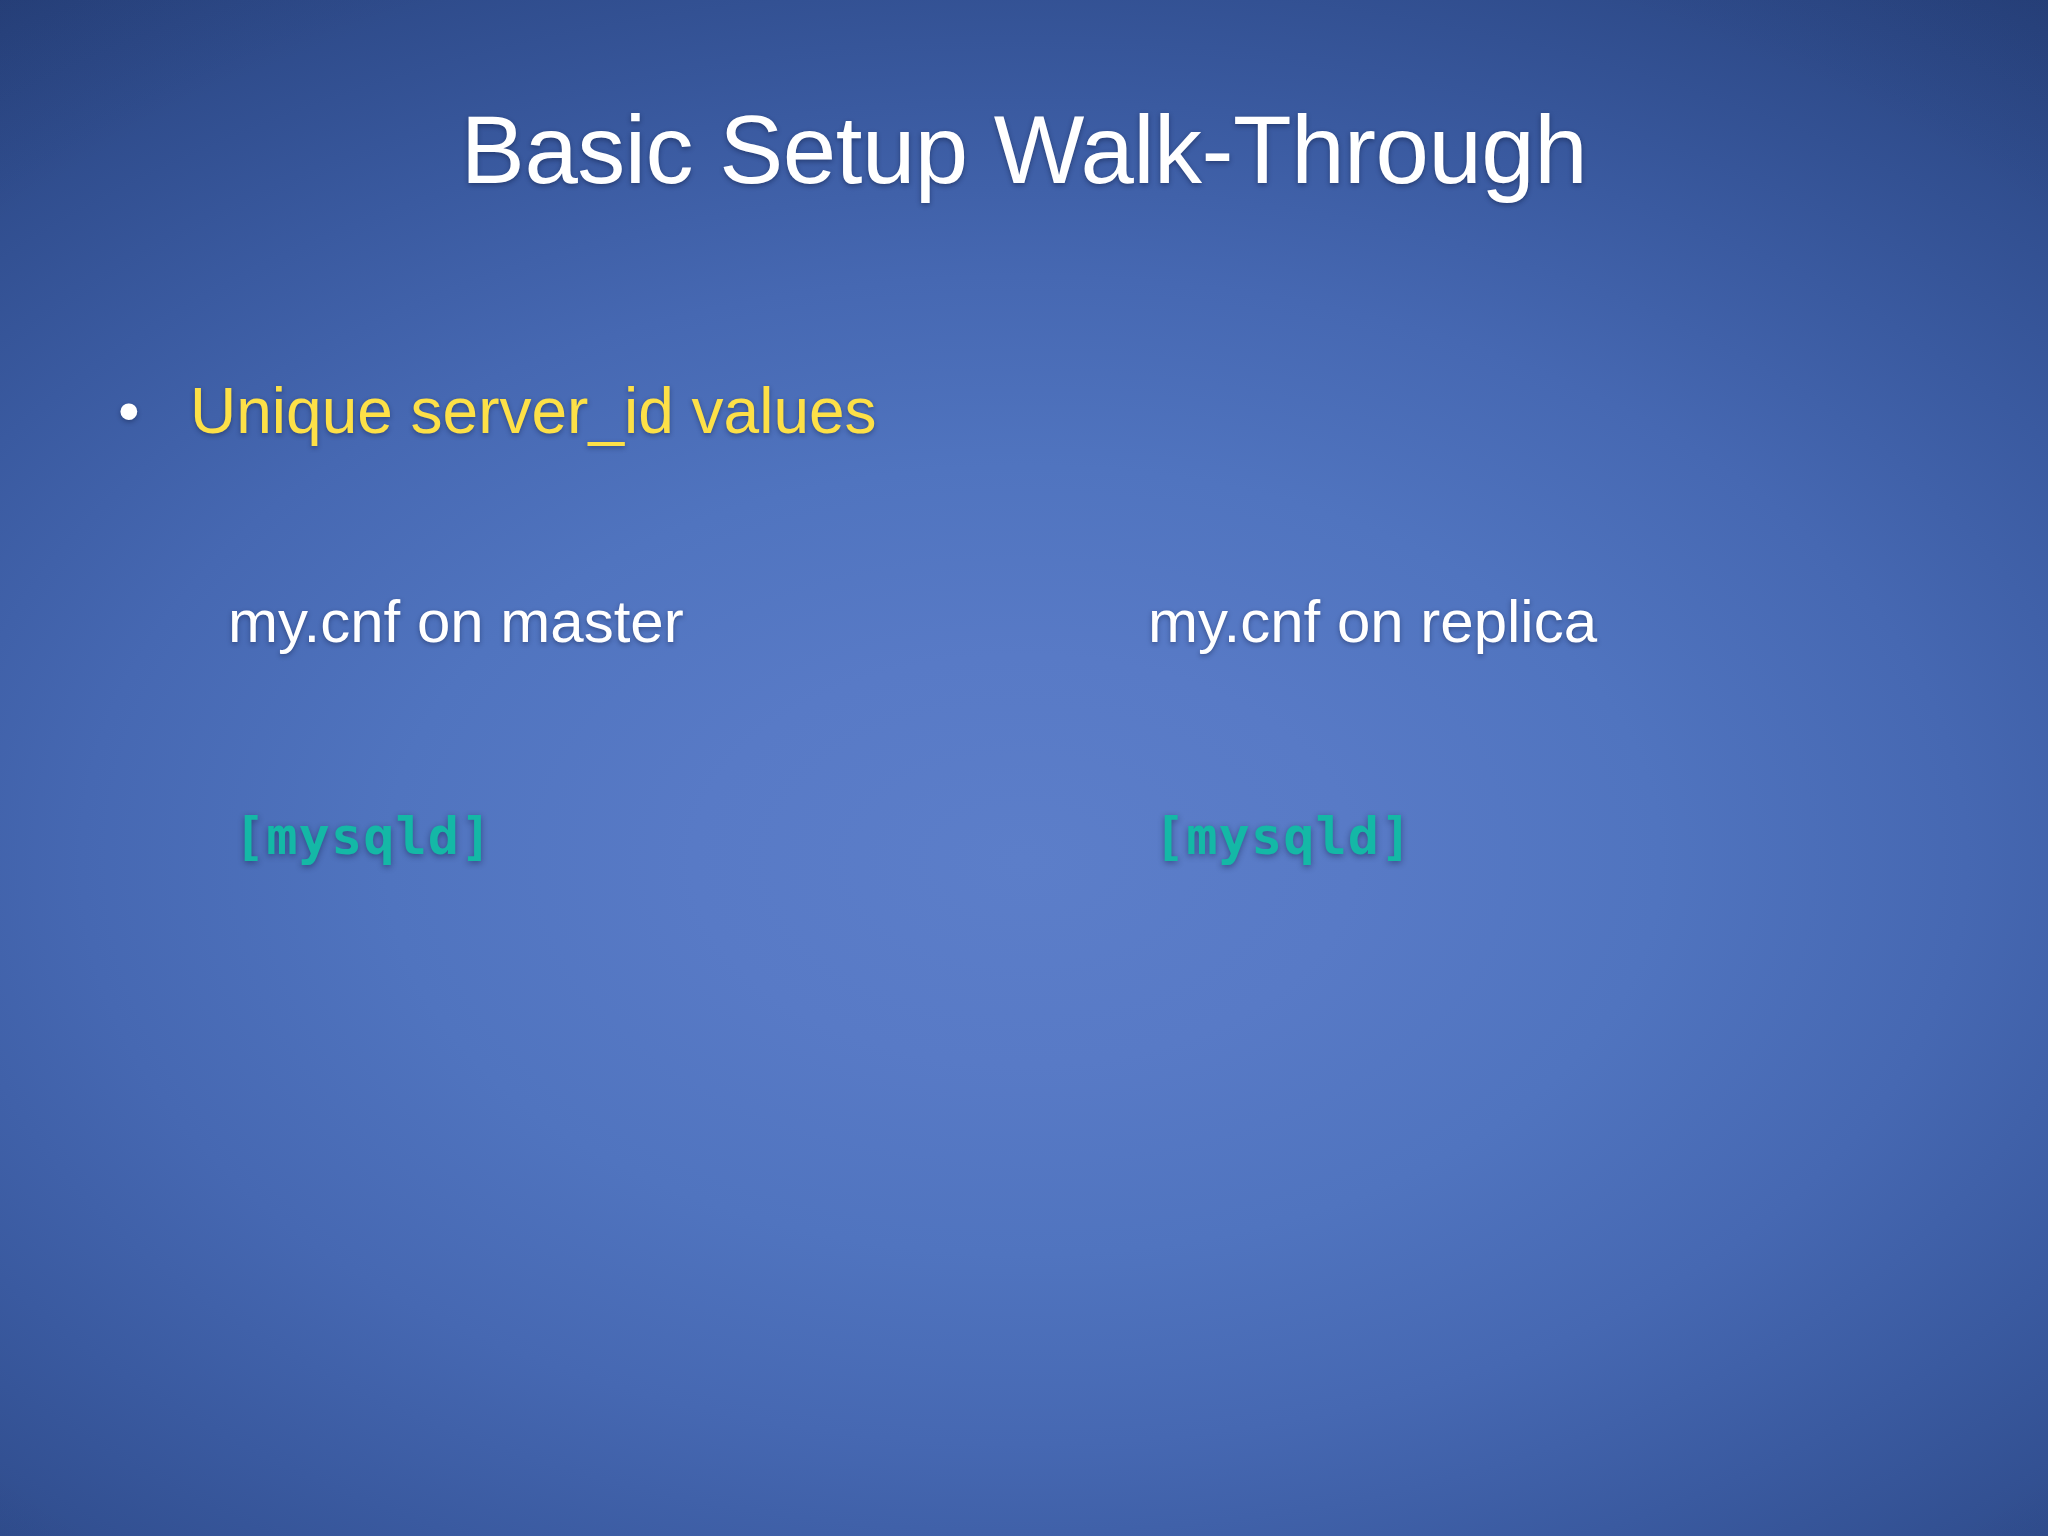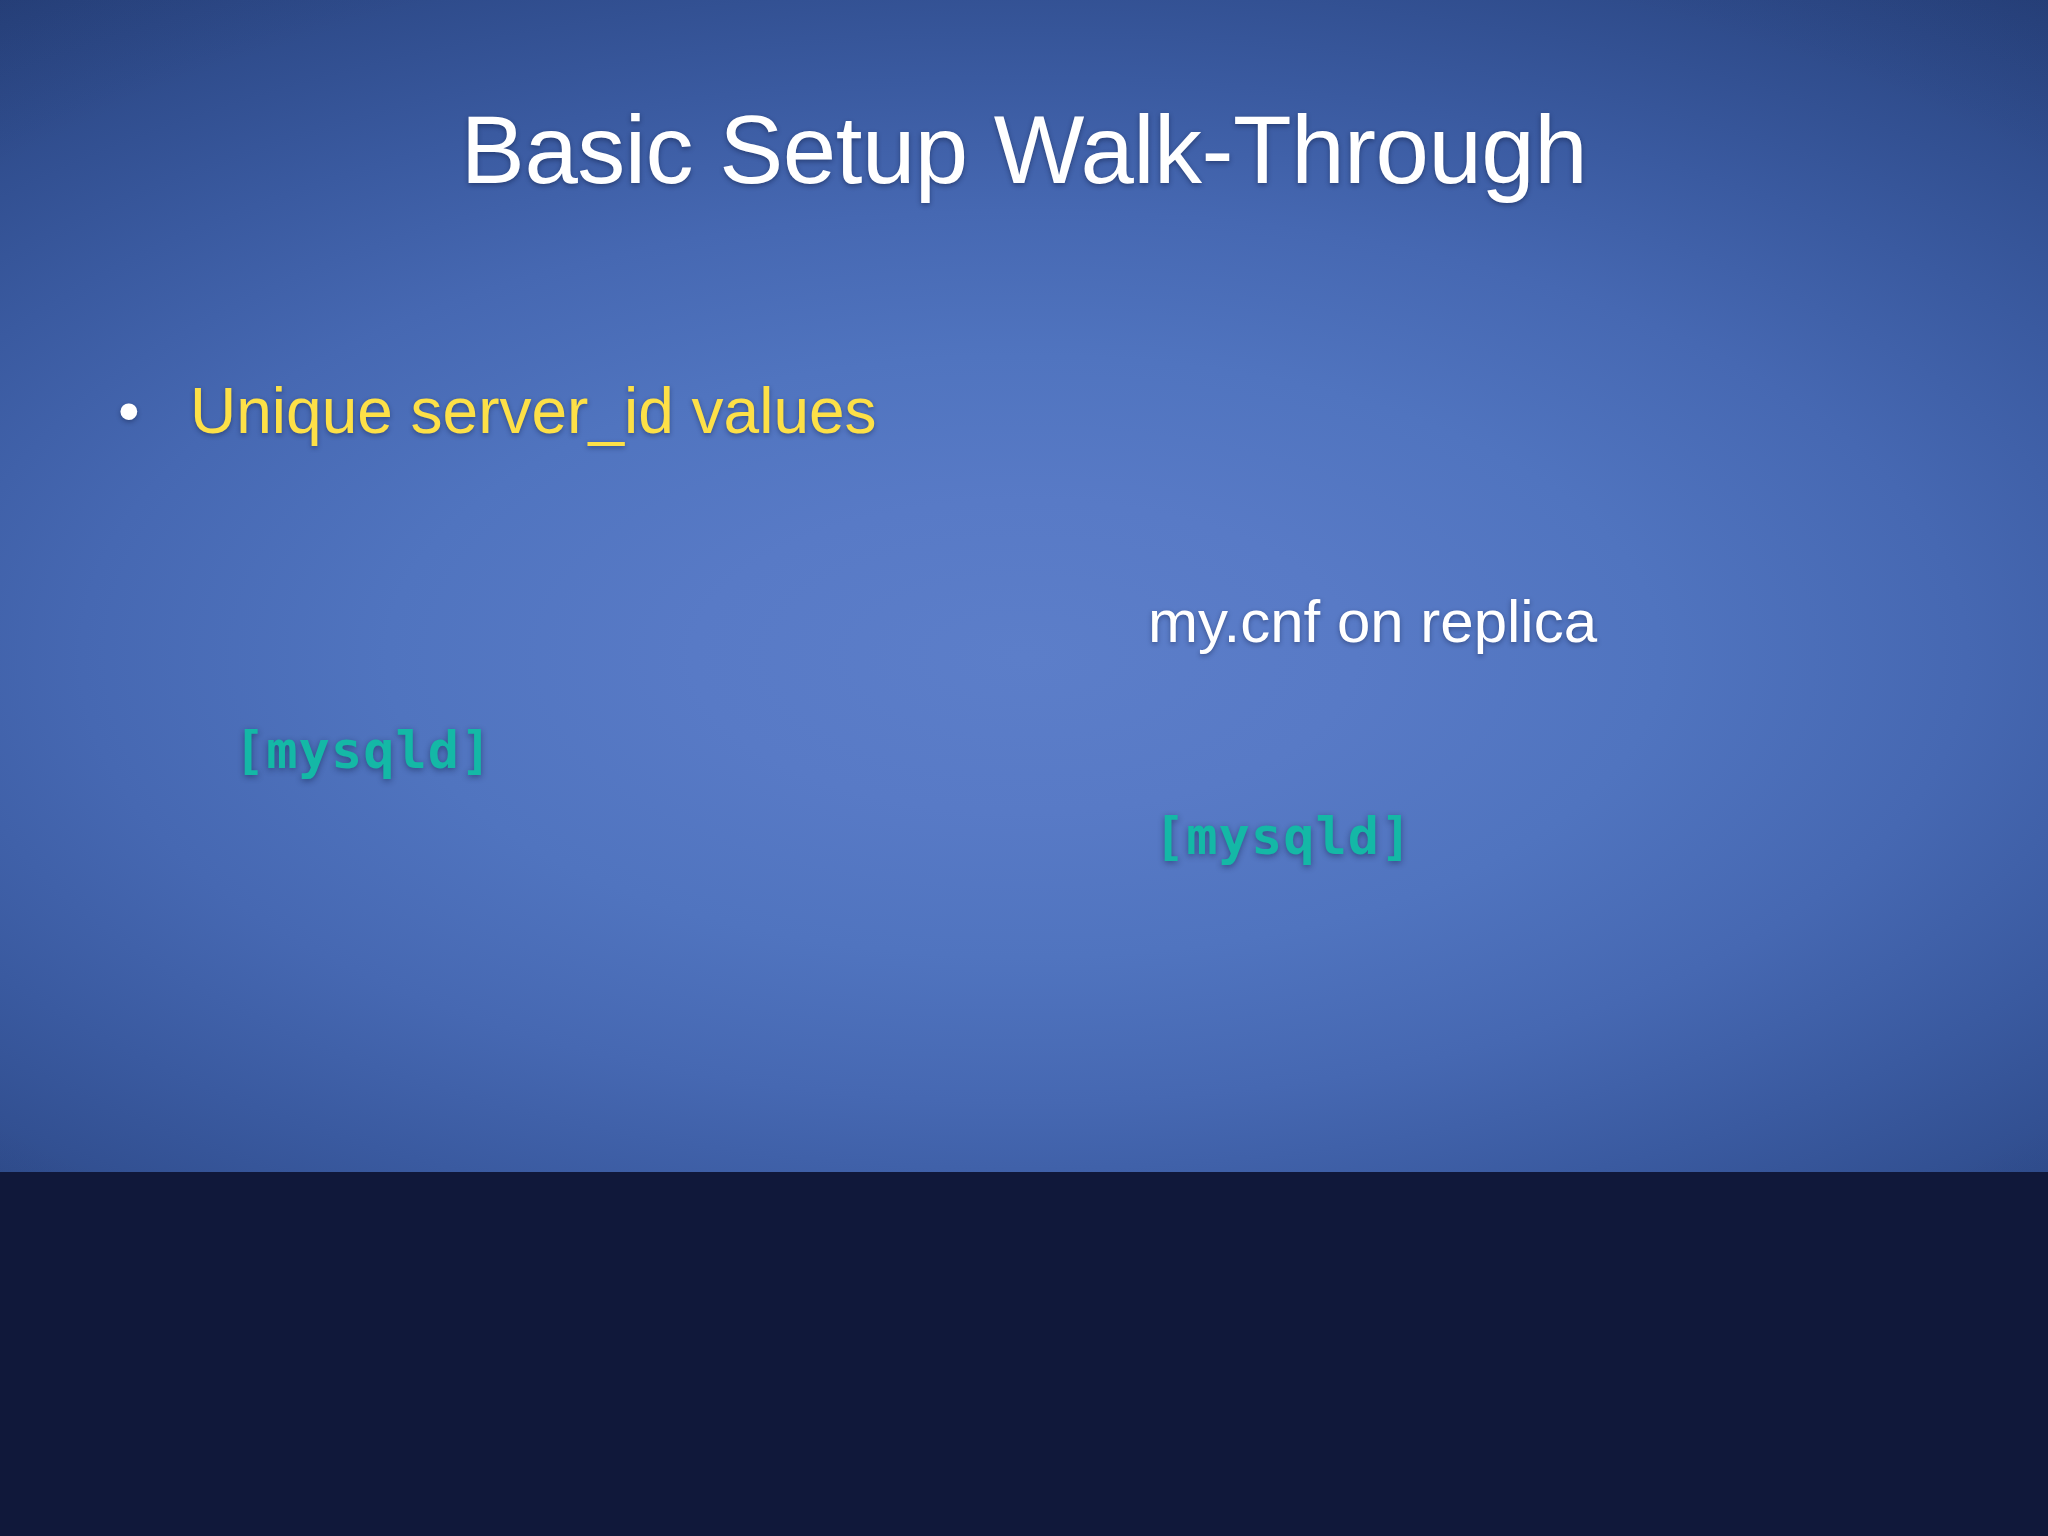--- a/index.html
+++ b/index.html
@@ -5,21 +5,21 @@
 <style>
   html, body {
     margin: 0;
     padding: 0;
     background: #10183a;
   }
 
   #slide {
     position: relative;
     width: 2048px;
-    height: 1172px;
+    height: 1536px;
     overflow: hidden;
     
     background-color: #1b2c66;
     font-family: "Liberation Sans", sans-serif;
     -webkit-font-smoothing: antialiased;
   }
 
   
   #slide-bg {
     position: absolute;
@@ -161,20 +161,21 @@
     <div class="slide-title">Basic Setup Walk-Through</div>
 
     <div class="bullet-row">
       <span class="bullet-marker">•</span>
       <span class="bullet-text">Unique server_id values</span>
     </div>
 
     <div class="config-columns">
 
       <div class="config-col master">
+        <div class="col-heading">my.cnf on master</div>
         <div class="code-block">
           <span class="code-line">[mysqld]</span>
         </div>
       </div>
 
       <div class="config-col replica">
         <div class="col-heading">my.cnf on replica</div>
         <div class="code-block">
           <span class="code-line">[mysqld]</span>
         </div>

